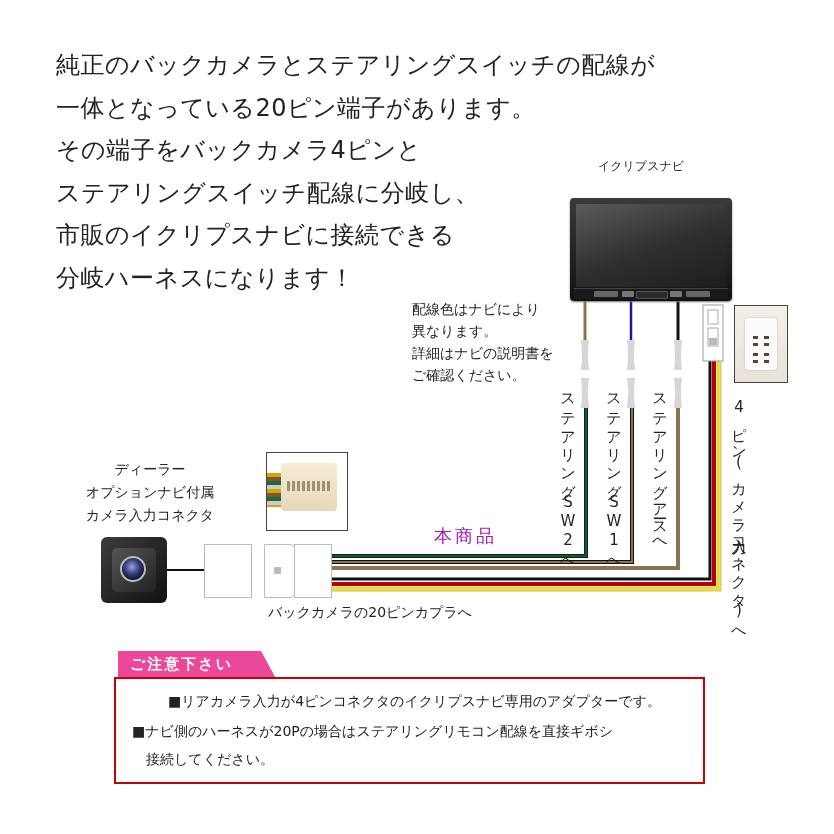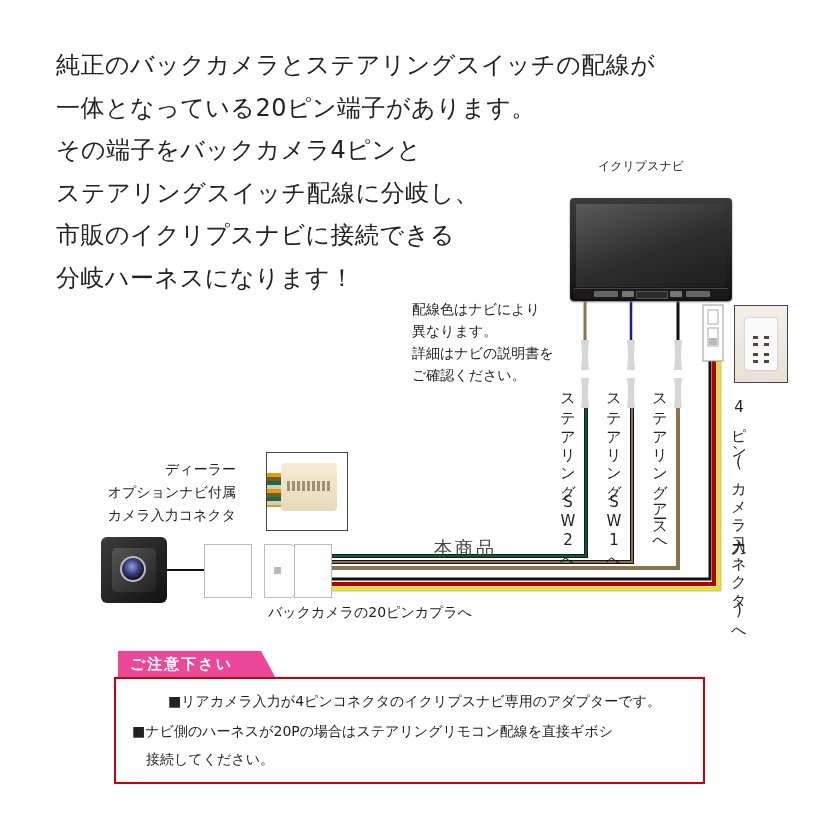--- a/index.html
+++ b/index.html
@@ -13,39 +13,39 @@
   .navi-label { left: 598px; top: 158px; font-size: 12px; color: #222; white-space: nowrap; }
   .navi { left: 570px; top: 198px; width: 162px; height: 103px; border-radius: 4px;
           background: linear-gradient(#3a3a3a, #111); box-shadow: 0 1px 2px #777; }
   .navi .screen { position: absolute; left: 6px; top: 6px; right: 6px; bottom: 14px;
           background: linear-gradient(160deg, #5a5a5a 0%, #2e2e2e 55%, #1d1d1d 100%); }
   .navi .bar { position: absolute; left: 4px; right: 4px; bottom: 2px; height: 10px; background: #1a1a1a;
           border-top: 1px solid #444; }
   .navi .btn { position: absolute; top: 2px; height: 6px; background: #666; border-radius: 1px; }
   .vlabel { writing-mode: vertical-rl; text-orientation: upright; font-size: 15px; letter-spacing: 1px;
             color: #222; white-space: nowrap; }
-  .cam-label { left: 64px; top: 458px; width: 172px; text-align: right; font-size: 14px; line-height: 23px; color: #222; }
+  .cam-label { left: 64px; top: 458px; width: 172px; text-align: center; font-size: 14px; line-height: 23px; color: #222; }
   .camera { left: 101px; top: 537px; width: 66px; height: 66px; border-radius: 6px;
             background: linear-gradient(135deg, #3c3c3c, #111); }
   .camera .inner { position: absolute; left: 11px; top: 11px; width: 44px; height: 44px; border-radius: 5px;
             background: linear-gradient(135deg, #555, #222); }
   .camera .lens { position: absolute; left: 8px; top: 8px; width: 26px; height: 26px; border-radius: 50%;
             background: radial-gradient(circle at 45% 40%, #9aa0d8 0%, #3a3f80 40%, #0b0d26 75%);
             border: 2px solid #bbb; box-sizing: border-box; }
   .box { border: 1px solid #bbb; background: #fff; }
   .harness-photo { left: 266px; top: 452px; width: 80px; height: 77px; border: 1px solid #444; background: #fff; }
   .harness-photo .body { position: absolute; left: 14px; top: 10px; width: 56px; height: 48px; border-radius: 4px;
             background: linear-gradient(#f6ecd6, #e6d8b9); }
   .harness-photo .pins { position: absolute; left: 20px; top: 28px; width: 44px; height: 10px;
             background: repeating-linear-gradient(90deg, #6b5a3d 0 3px, transparent 3px 5px); opacity: .6; }
   .cam4-photo { left: 734px; top: 305px; width: 52px; height: 76px; border: 1px solid #444;
             background: linear-gradient(#f3efe8, #e8e2d8); }
   .cam4-photo .body { position: absolute; left: 10px; top: 12px; width: 32px; height: 52px; border-radius: 3px; background: #fbfbfb; box-shadow: 0 0 2px #aaa; }
   .cam4-photo .hole { position: absolute; width: 5px; height: 3px; background: #5a4630; }
-  .product { left: 434px; top: 524px; font-size: 18px; color: #404040; letter-spacing: 3px; white-space: nowrap; margin-top: 12px; }
+  .product { left: 434px; top: 524px; font-size: 18px; color: #a21caf; letter-spacing: 3px; white-space: nowrap; }
   .coupler-label { left: 268px; top: 604px; font-size: 14px; color: #222; white-space: nowrap; }
   .caution-tab { left: 118px; top: 651px; height: 26px; padding: 0 42px 0 12px; background: #ec4899;
             color: #fff; font-size: 15px; font-weight: bold; line-height: 26px; letter-spacing: 2px;
             clip-path: polygon(0 0, calc(100% - 14px) 0, 100% 100%, 0 100%); white-space: nowrap; }
   .caution-box { left: 114px; top: 677px; width: 591px; height: 107px; border: 2px solid #c8000a; box-sizing: border-box; }
   .caution-box .line { position: absolute; left: 16px; font-size: 14px; color: #222; white-space: nowrap; }
   svg.wires { position: absolute; left: 0; top: 0; }
 </style>
 </head>
 <body>

